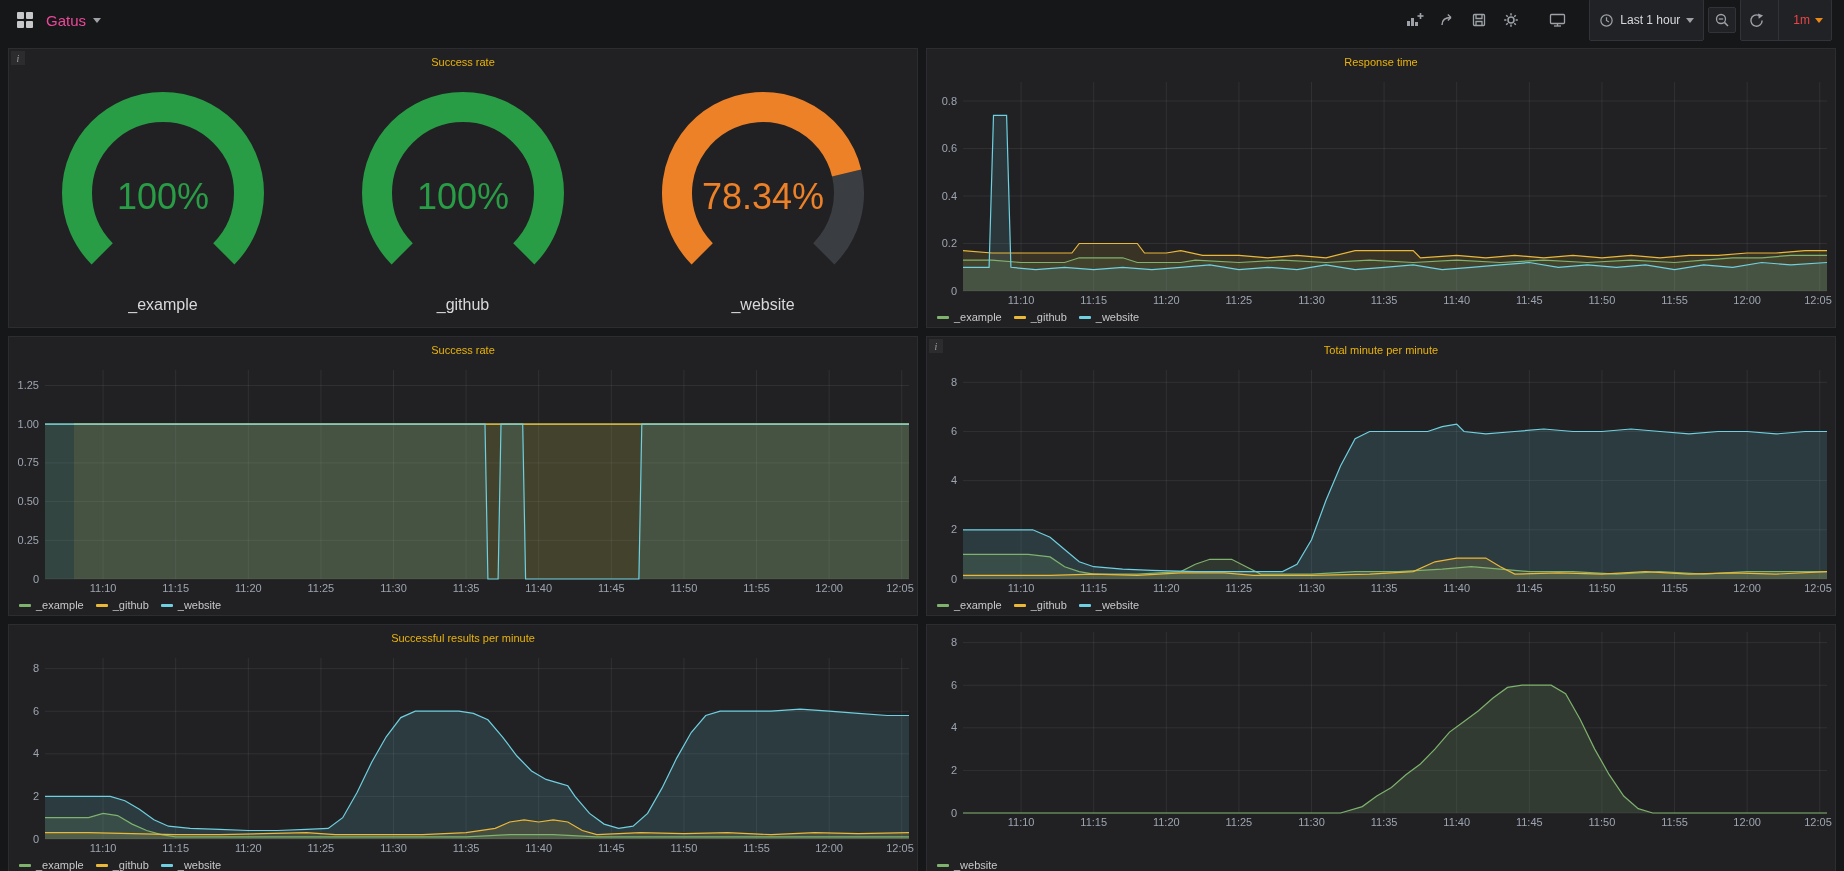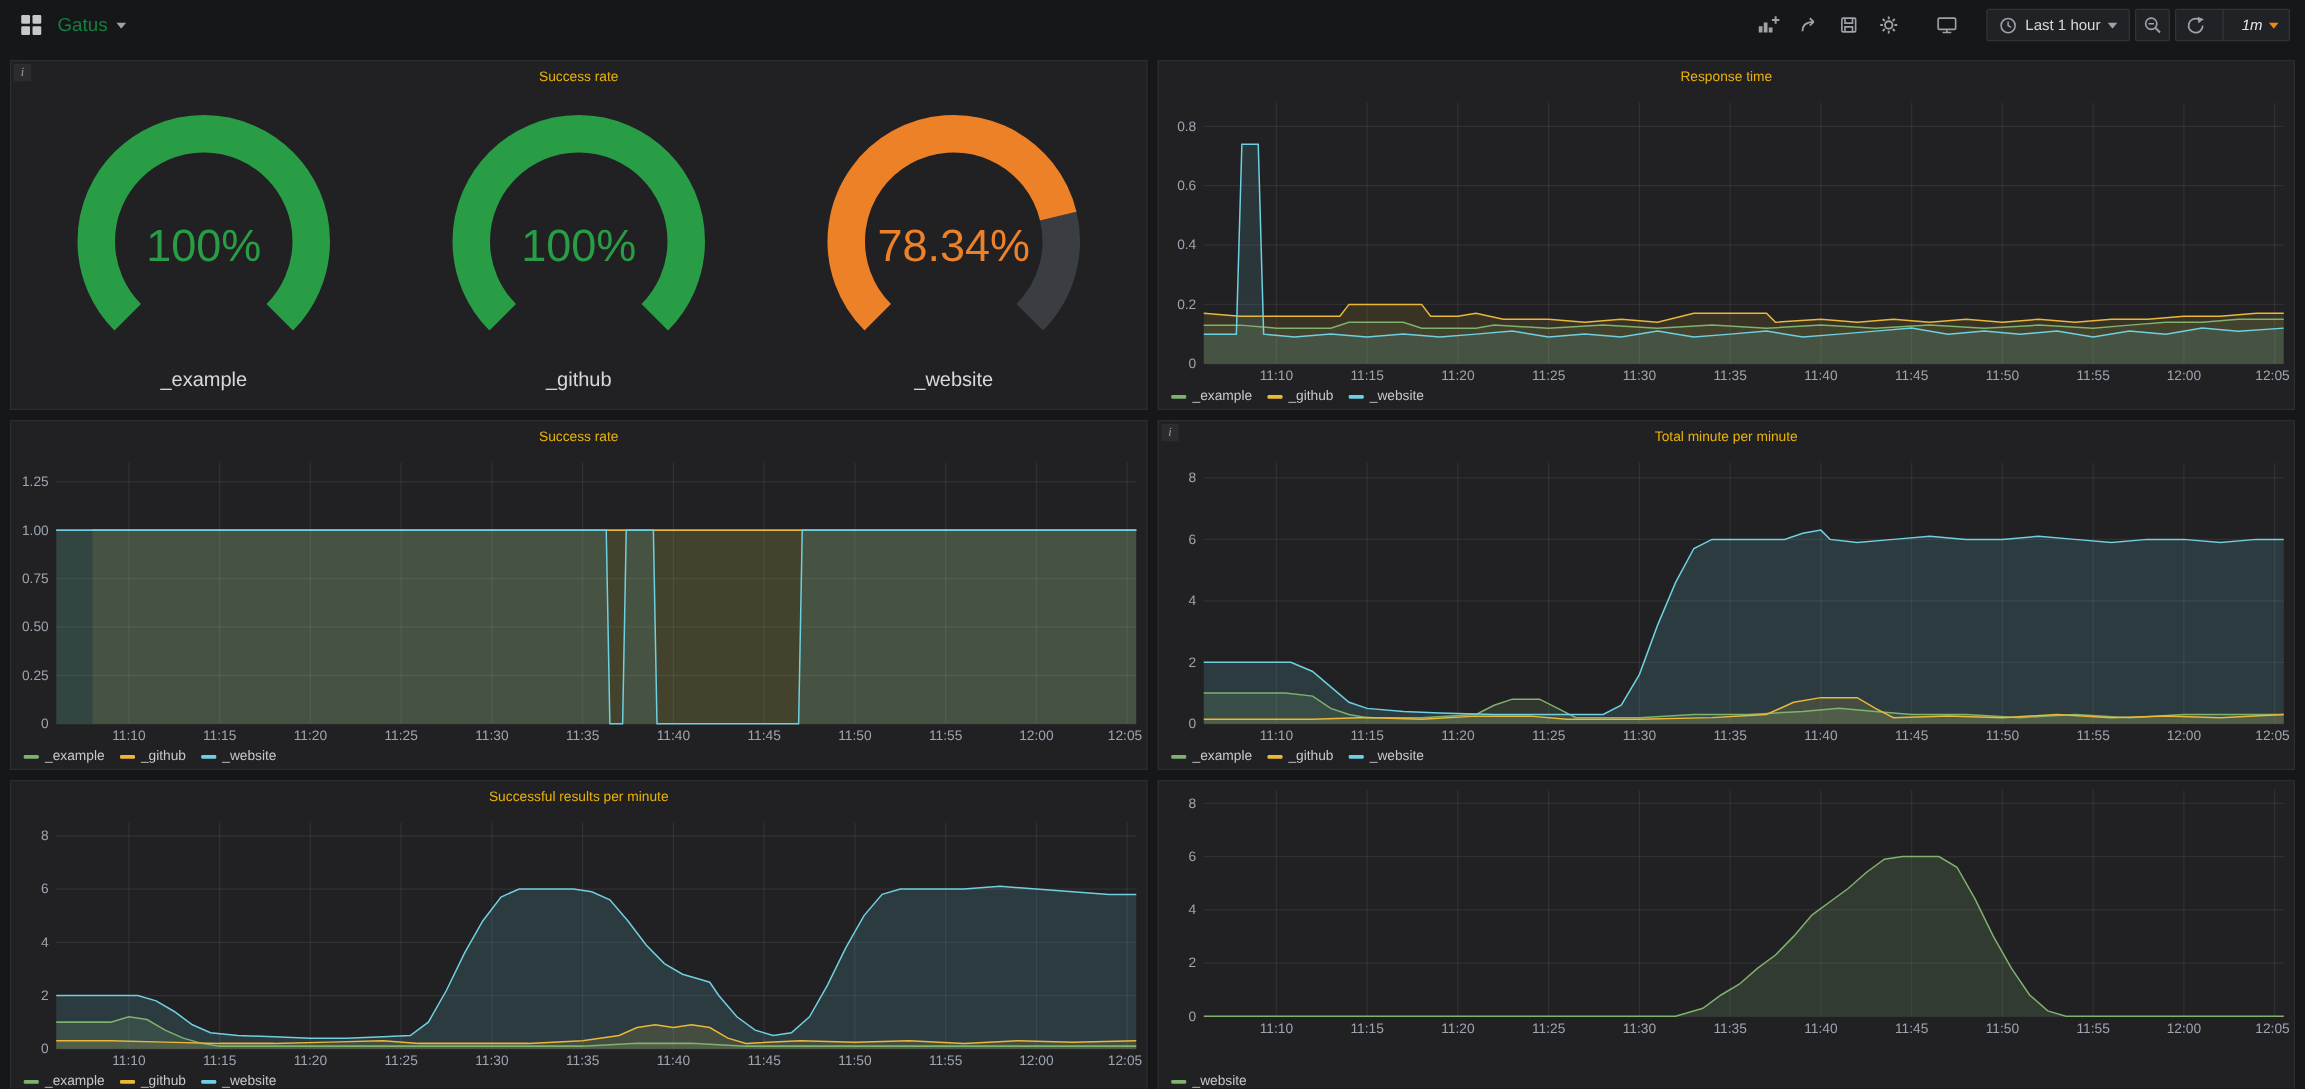--- a/index.html
+++ b/index.html
@@ -7,30 +7,30 @@
   body {
     background: #161719;
     color: #d8d9da;
     font-family: "Liberation Sans", sans-serif;
   }
   button { background: none; border: none; color: inherit; font-family: inherit; cursor: pointer; }
 
   
   .navbar { height: 40px; display: flex; align-items: center; padding: 0 12px; background: #161719; }
   .nav-left-btn { display: flex; align-items: center; padding: 4px; margin-right: 8px; }
-  .title-btn { display: flex; align-items: center; gap: 7px; font-size: 15px; color: #15803d; }
+  .title-btn { display: flex; align-items: center; gap: 7px; font-size: 15px; color: #ec4899; }
   .nav-right { margin-left: auto; display: flex; align-items: center; gap: 4px; }
   .icon-btn { width: 28px; height: 26px; display: flex; align-items: center; justify-content: center; border-radius: 2px; }
   .icon-btn.boxed, .nav-btn { background: #202226; border: 1px solid #303439; }
-  .nav-btn { display: flex; align-items: center; gap: 6px; height: 26px; padding: 0 9px; border-radius: 2px; font-size: 12px; color: #d8d9da; }
+  .nav-btn { display: flex; align-items: center; gap: 6px; height: 42px; padding: 0 9px; border-radius: 2px; font-size: 12px; color: #d8d9da; }
   .nav-group-gap { width: 10px; }
   .split { padding: 0; }
   .split button { display: flex; align-items: center; gap: 5px; height: 100%; padding: 0 8px; font-size: 12px; }
   .split .divider { width: 1px; align-self: stretch; background: #303439; }
-  .refresh-interval { color: #e5e5e5; font-style: italic; }
+  .refresh-interval { color: #ef4444; }
 
   
   .dash {
     display: grid;
     grid-template-columns: 1fr 1fr;
     grid-template-rows: 280px 280px 252px;
     gap: 8px;
     padding: 8px;
   }
   .panel {

